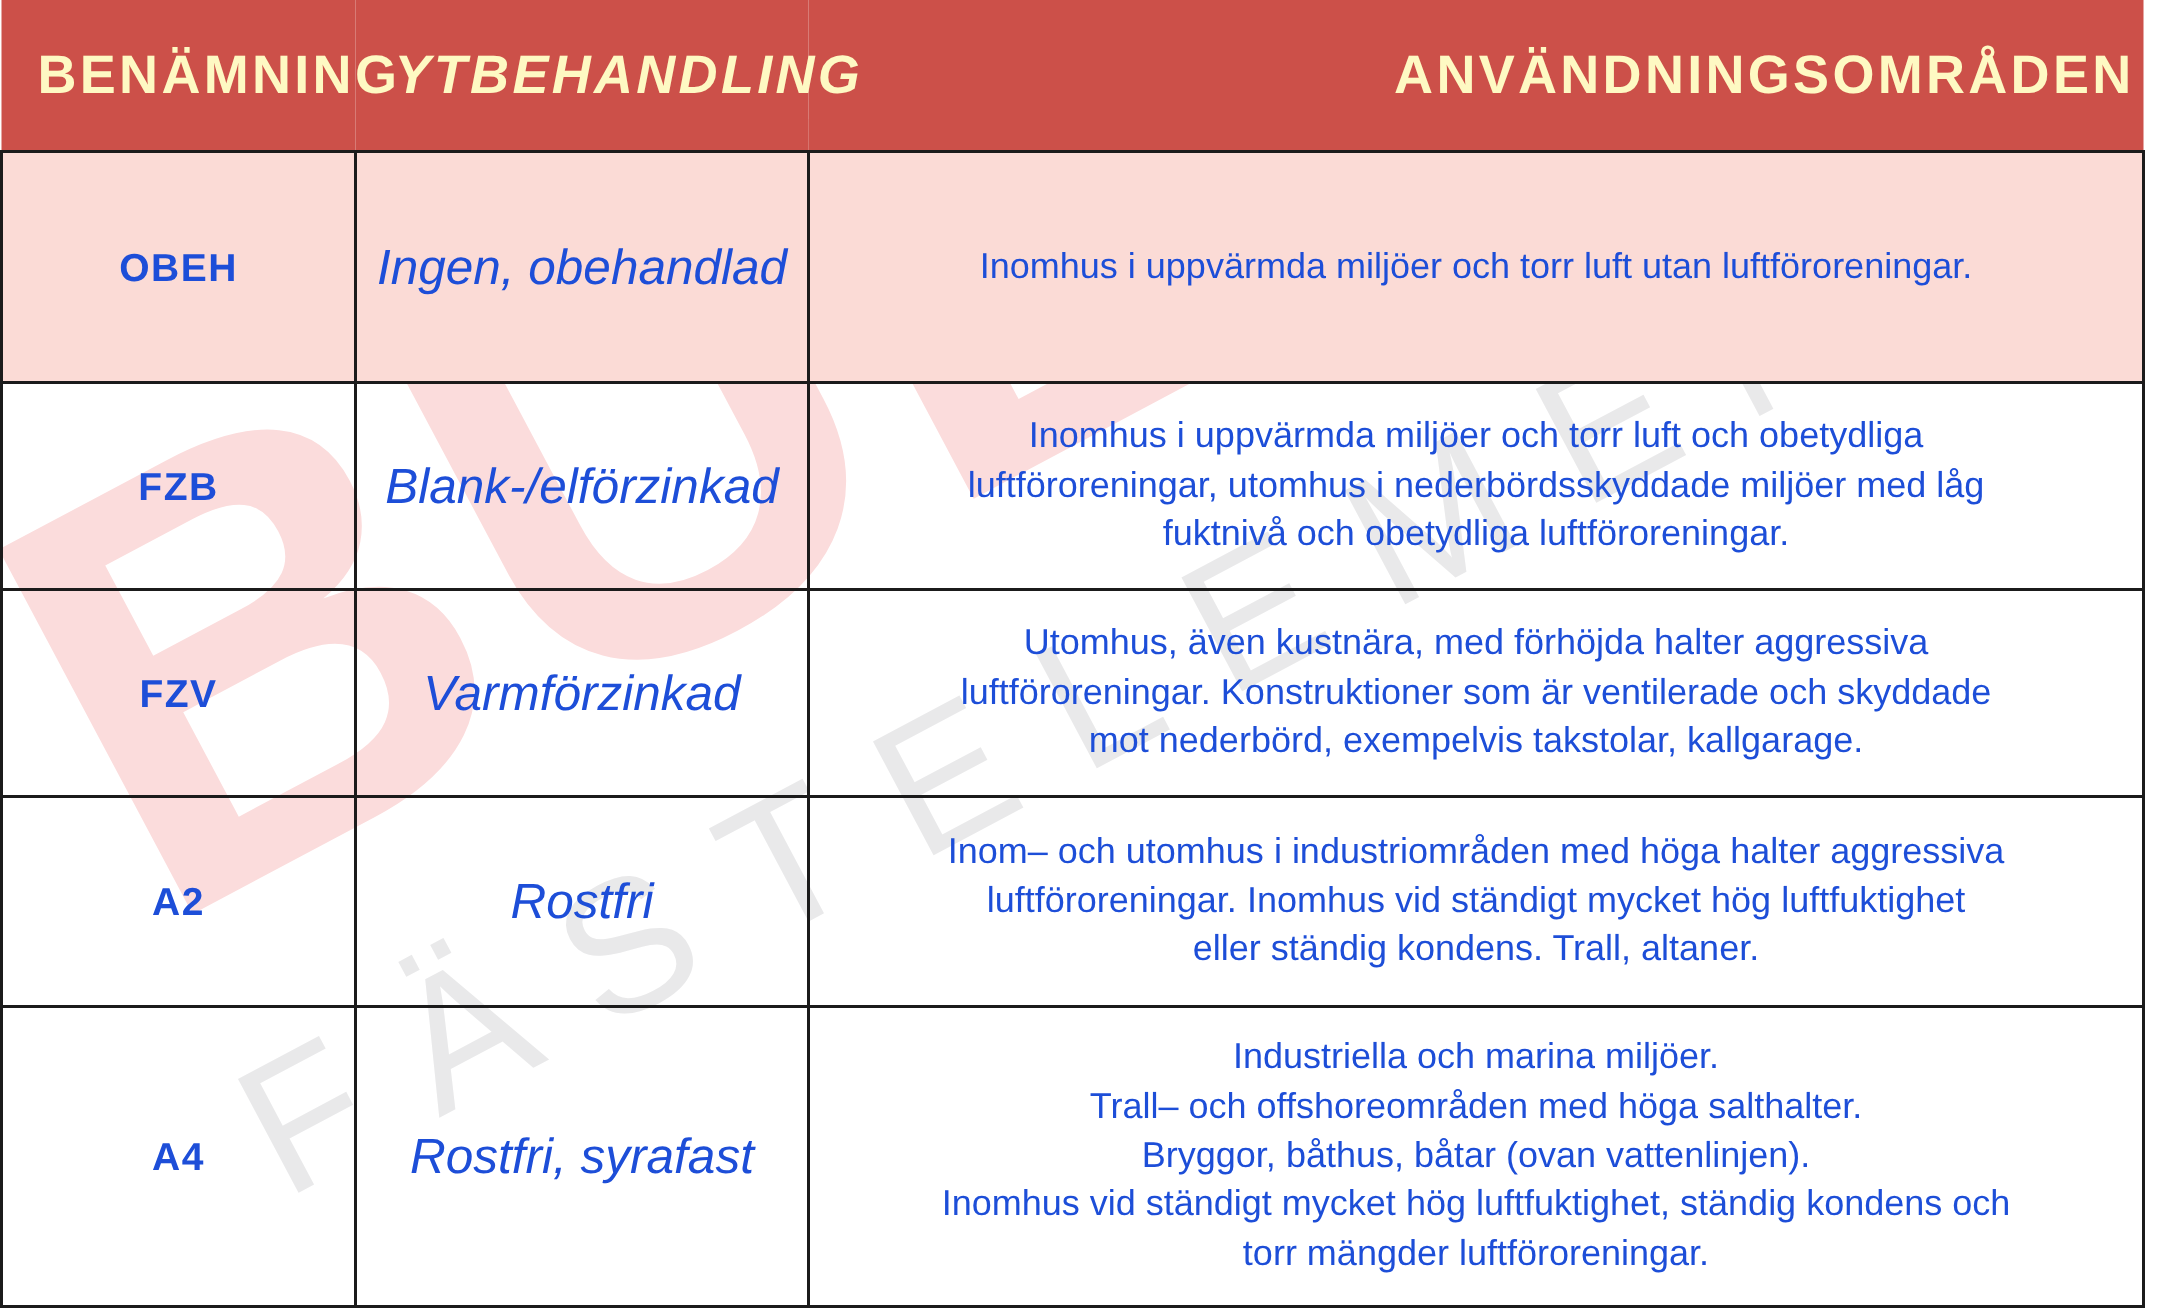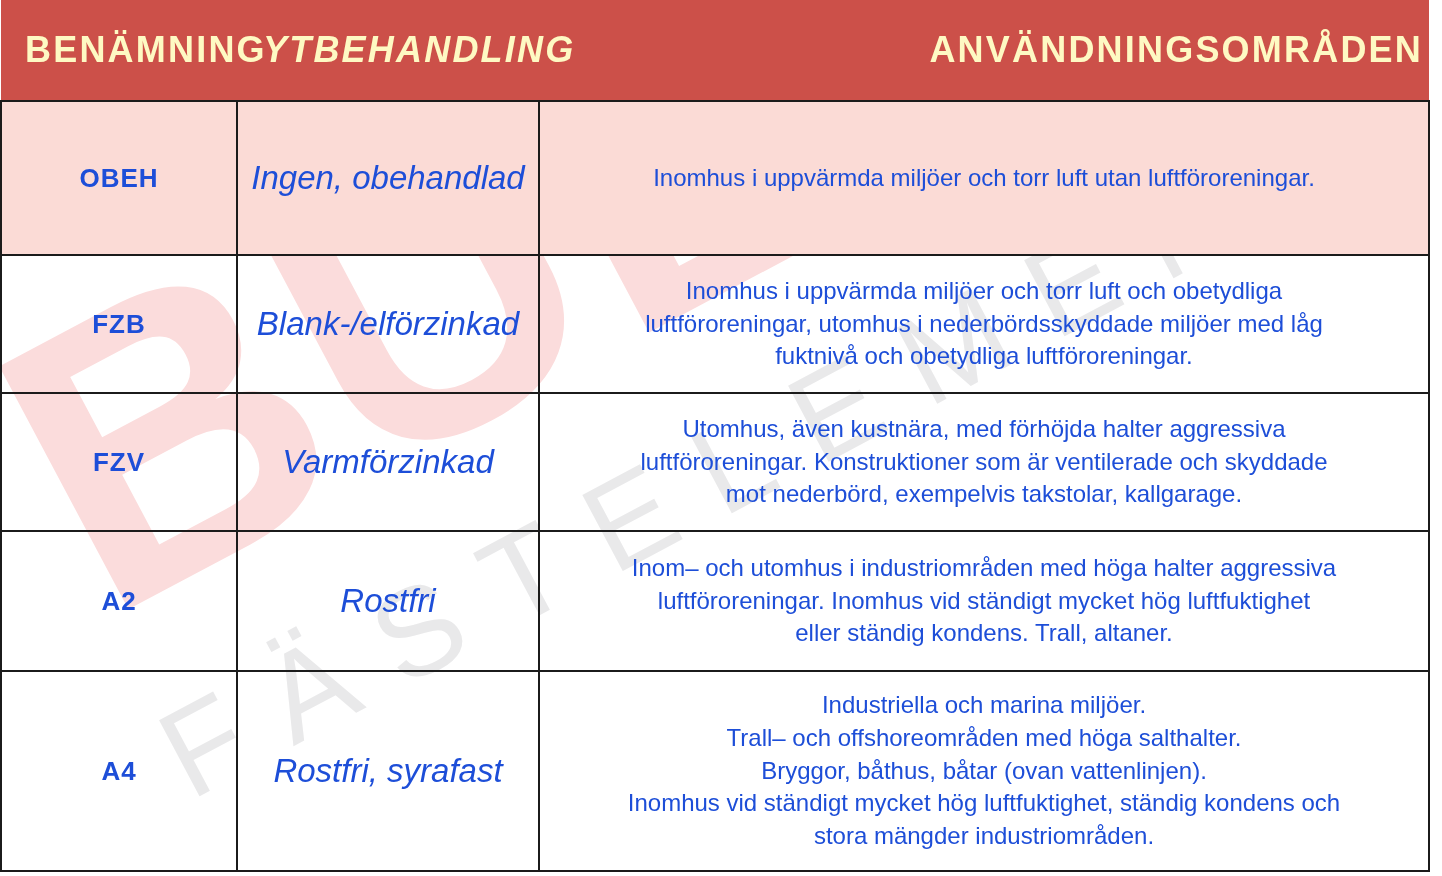--- a/index.html
+++ b/index.html
@@ -175,19 +175,19 @@
             <td class="col-use"><span>Utomhus, även kustnära, med förhöjda halter aggressiva</span><br><span>luftföroreningar. Konstruktioner som är ventilerade och skyddade</span><br><span>mot nederbörd, exempelvis takstolar, kallgarage.</span></td>
           </tr>
           <tr class="r-a2">
             <td class="col-code">A2</td>
             <td class="col-finish">Rostfri</td>
             <td class="col-use"><span>Inom– och utomhus i industriområden med höga halter aggressiva</span><br><span>luftföroreningar. Inomhus vid ständigt mycket hög luftfuktighet</span><br><span>eller ständig kondens. Trall, altaner.</span></td>
           </tr>
           <tr class="r-a4">
             <td class="col-code">A4</td>
             <td class="col-finish">Rostfri, syrafast</td>
-            <td class="col-use"><span>Industriella och marina miljöer.</span><br><span>Trall– och offshoreområden med höga salthalter.</span><br><span>Bryggor, båthus, båtar (ovan vattenlinjen).</span><br><span>Inomhus vid ständigt mycket hög luftfuktighet, ständig kondens och</span><br><span>stora mängder industriområden.</span></td>
+            <td class="col-use"><span>Industriella och marina miljöer.</span><br><span>Trall– och offshoreområden med höga salthalter.</span><br><span>Bryggor, båthus, båtar (ovan vattenlinjen).</span><br><span>Inomhus vid ständigt mycket hög luftfuktighet, ständig kondens och</span><br><span>torr mängder luftföroreningar.</span></td>
           </tr>
         </tbody>
     </table>
   </div>
 
 </div>
 
 </body></html>

